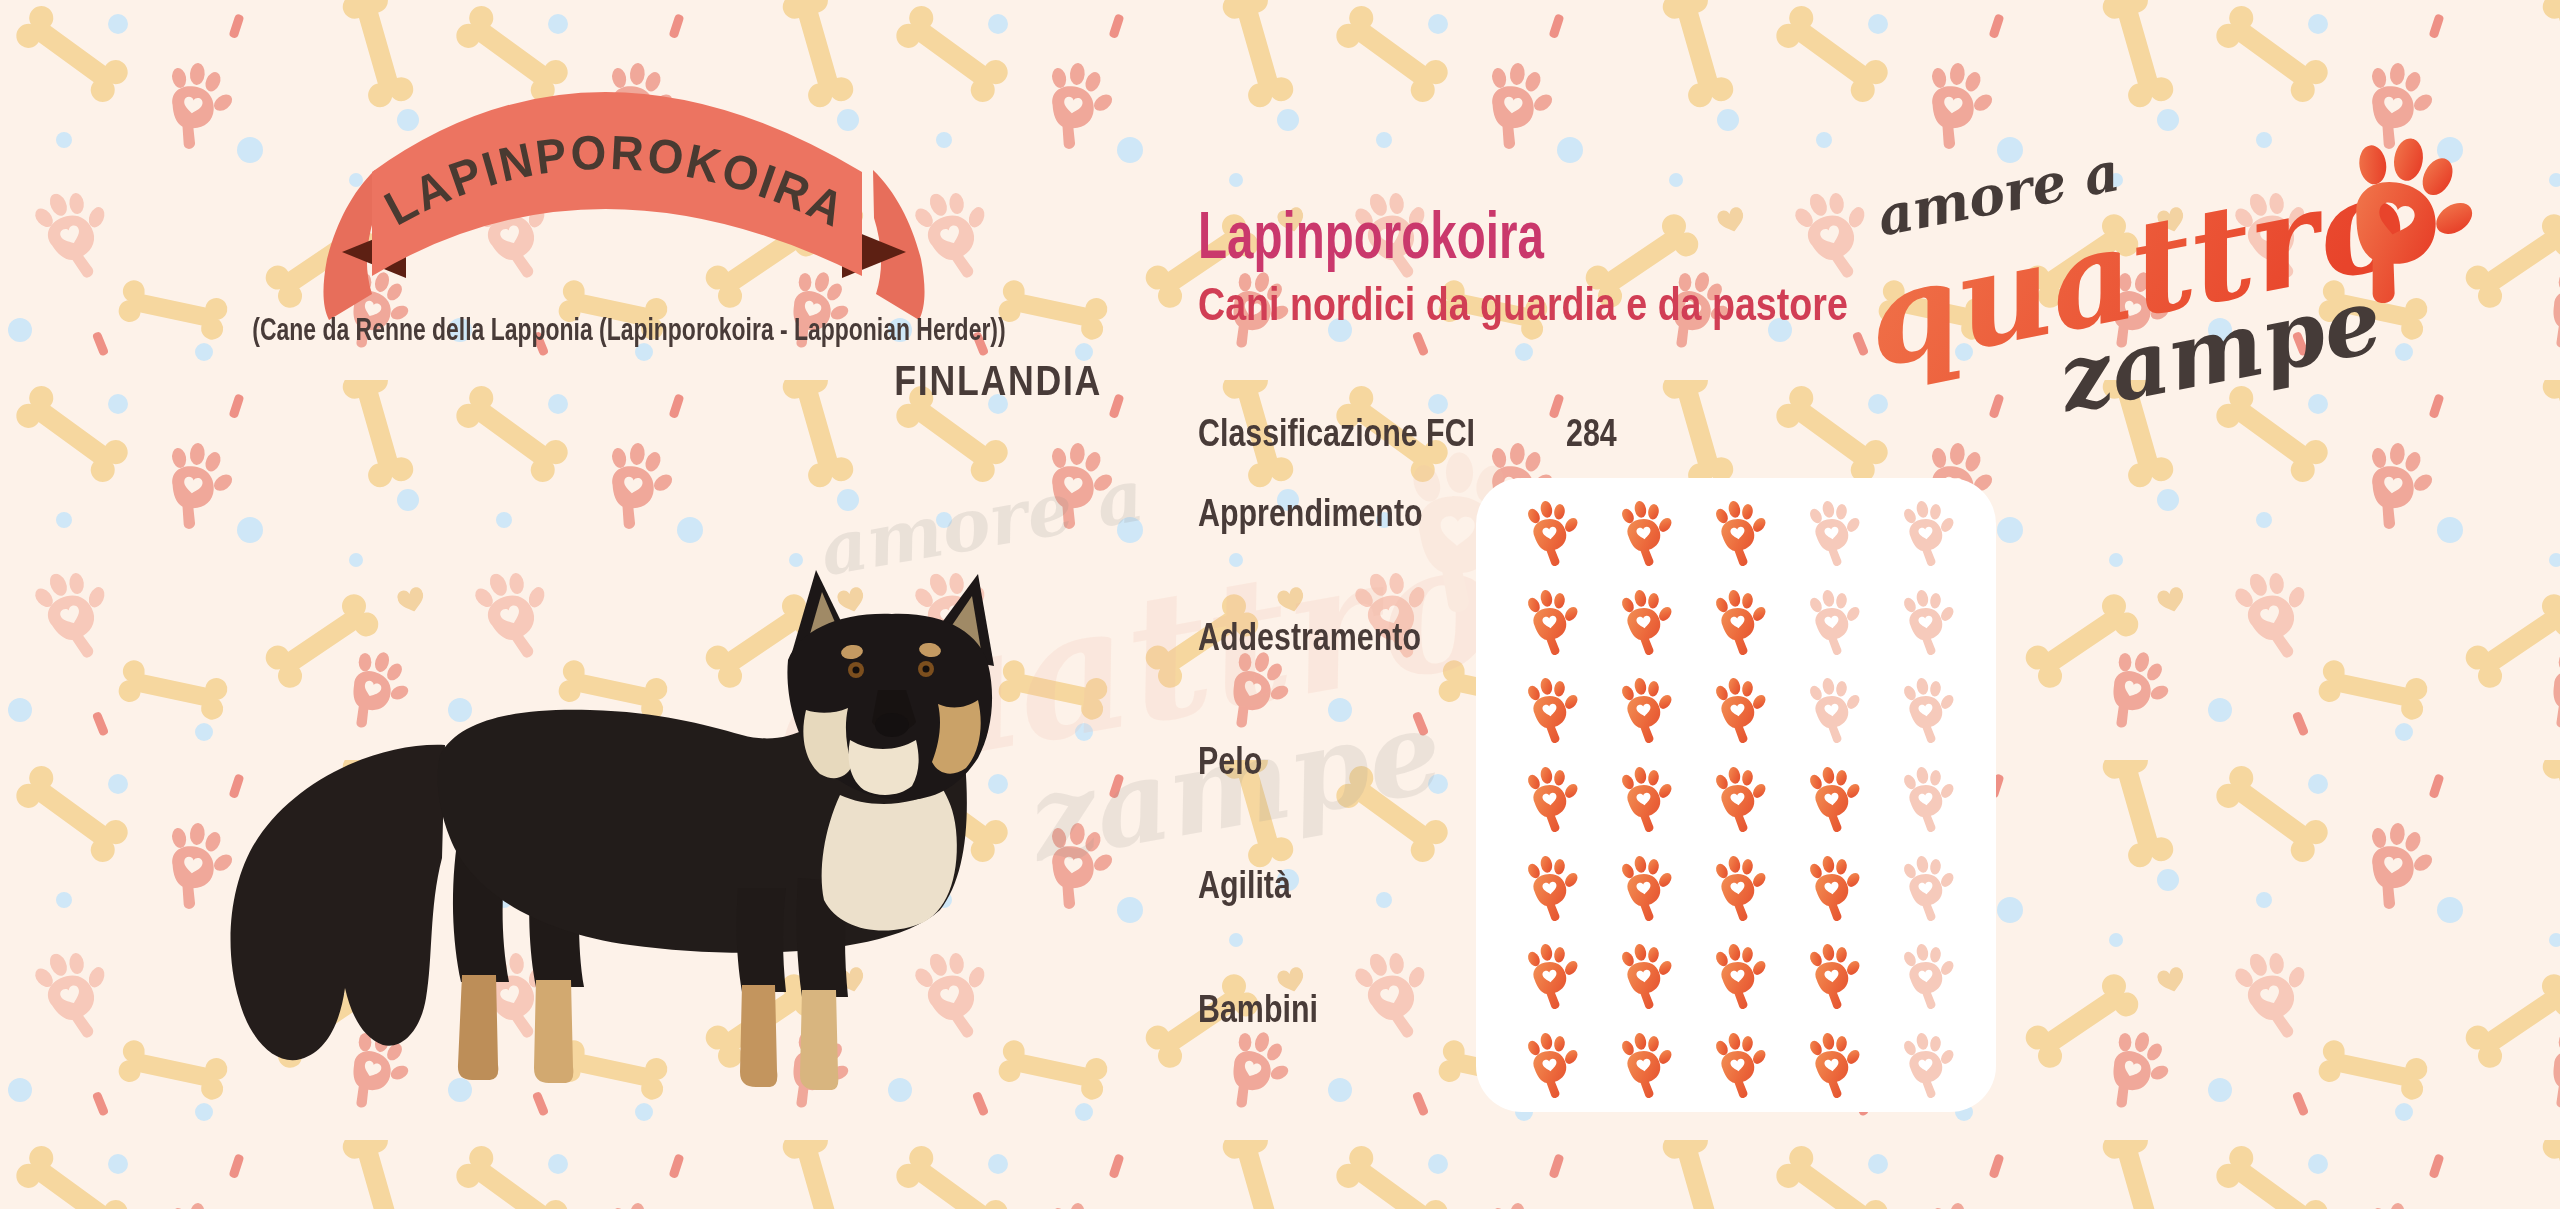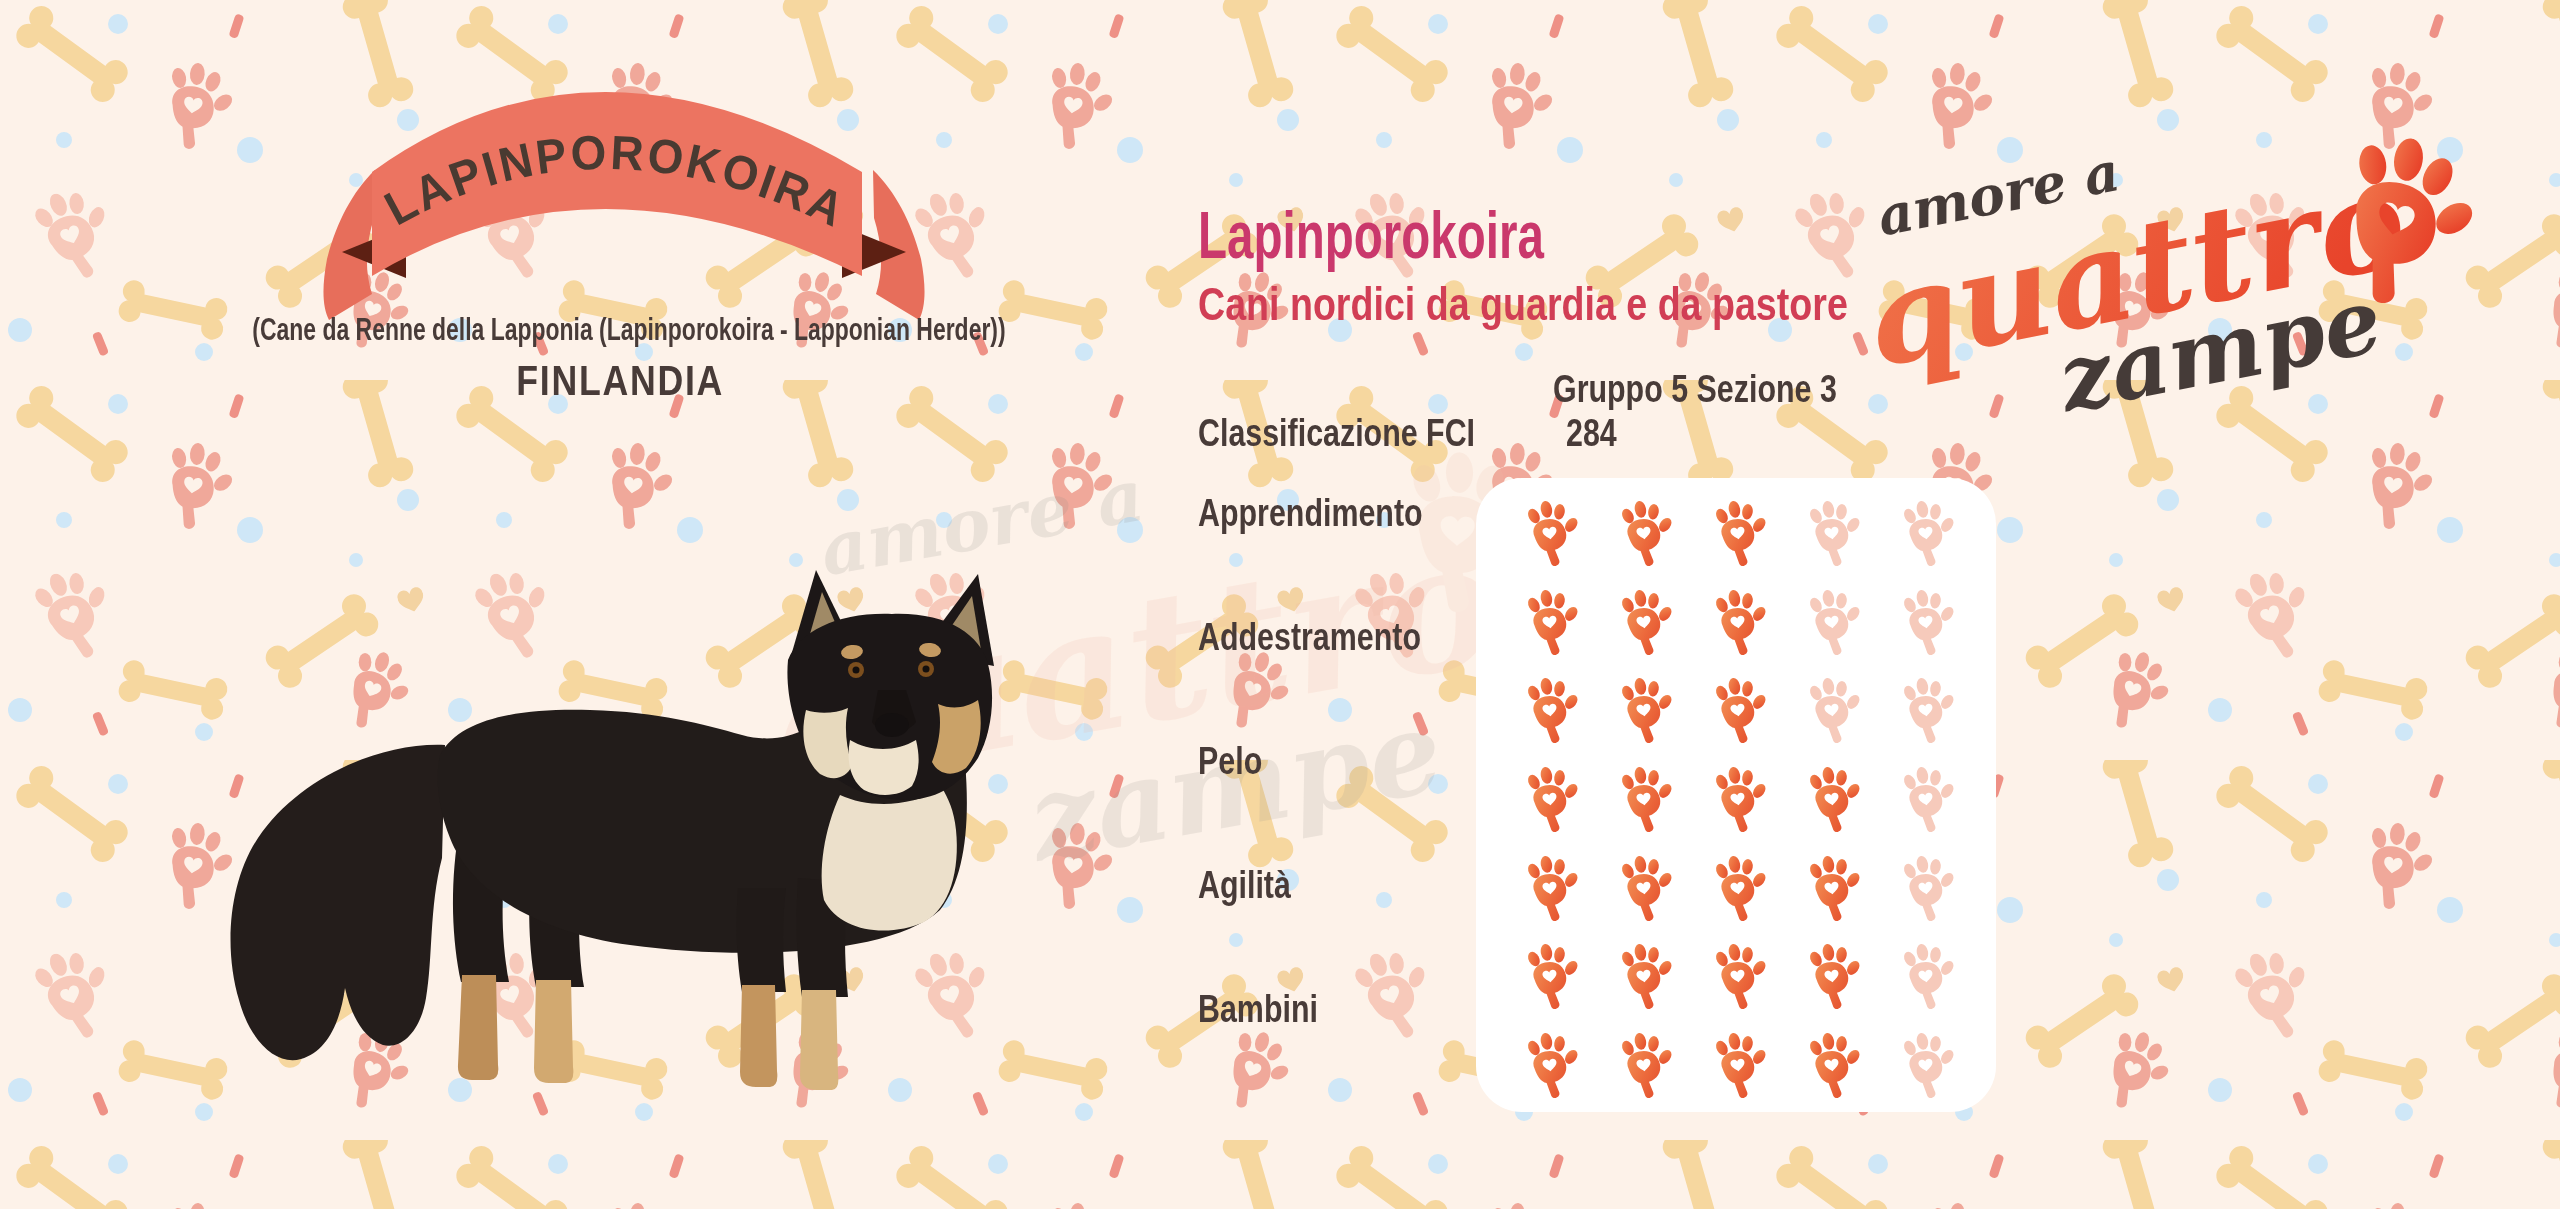--- a/index.html
+++ b/index.html
@@ -3,21 +3,21 @@
 <meta charset="utf-8">
 <style>
   html,body{margin:0;padding:0;background:#fdf2e9;}
   .stage{position:relative;width:2560px;height:1209px;overflow:hidden;
          font-family:"Liberation Sans",sans-serif;}
   .abs{position:absolute;}
   svg{display:block;}
   .t{font-weight:bold;color:#483b38;}
   .cnd{display:inline-block;transform:scaleX(.8);transform-origin:0 50%;white-space:nowrap;}
   .cndc{display:inline-block;transform:scaleX(.74);transform-origin:50% 50%;white-space:nowrap;}
-  .center{text-align:center;}
+  .center{text-align:right;}
   .page-title{font-size:66px;font-weight:bold;color:#ca386c;line-height:1;}
   .page-sub{font-size:47px;font-weight:bold;color:#d13e55;line-height:1;}
   .fs38{font-size:38px;line-height:1;}
   .fs31{font-size:31px;line-height:1.15;}
   .fs42{font-size:42px;letter-spacing:2px;line-height:1;}
   .tt{transform:scaleX(.72);transform-origin:0 0;display:inline-block;white-space:nowrap;}
   .ratings-panel{position:absolute;left:1476px;top:478px;width:520px;height:634px;
     background:#ffffff;border-radius:46px;display:flex;flex-direction:column;
     padding-top:14px;box-sizing:border-box;}
   .paw-row{flex:1;display:flex;align-items:center;gap:24px;padding-left:42px;}
@@ -162,23 +162,20 @@
     <span class="t fs42 cndc" style="transform:scaleX(.85)">FINLANDIA</span>
   </div>
 
   <div class="abs" style="left:1198px;top:202px">
     <span class="page-title tt">Lapinporokoira</span>
   </div>
   <div class="abs" style="left:1198px;top:280px">
     <span class="page-sub tt" style="transform:scaleX(.8)">Cani nordici da guardia e da pastore</span>
   </div>
 
-  <div class="abs" style="left:1553px;top:370px">
-    <span class="t fs38 cnd">Gruppo 5 Sezione 3</span>
-  </div>
   <div class="abs" style="left:1198px;top:414px">
     <span class="t fs38 cnd">Classificazione FCI</span>
   </div>
   <div class="abs" style="left:1566px;top:414px">
     <span class="t fs38 cnd">284</span>
   </div>
 
   <div class="ratings-labels">
       <div class="rating-label">
         <span class="cnd">Apprendimento</span>

